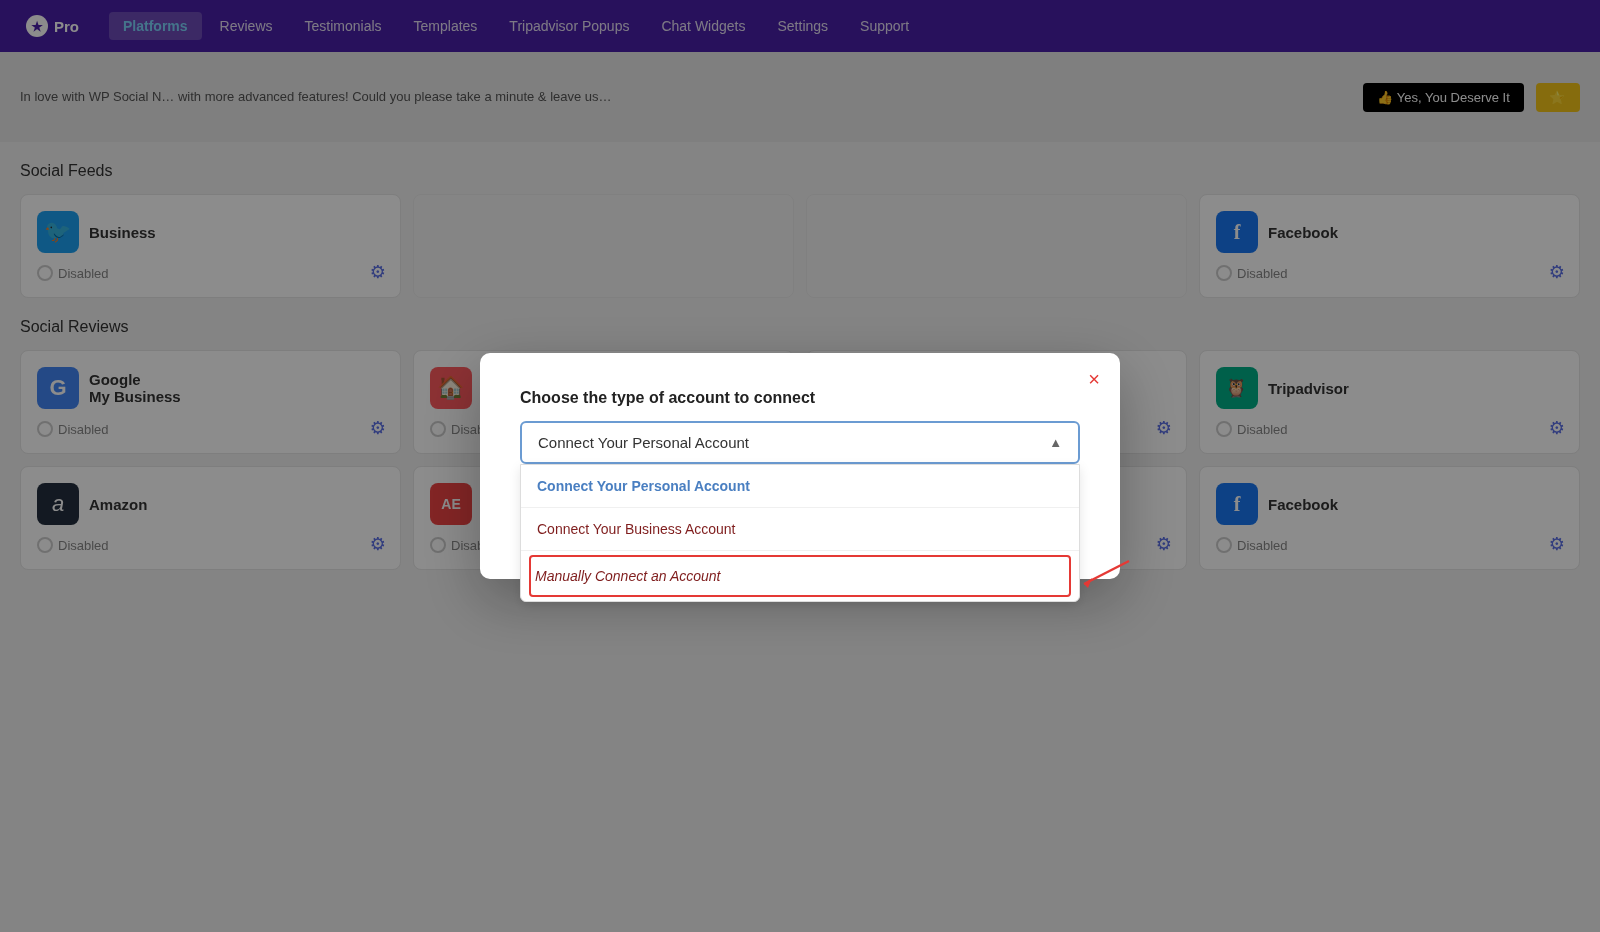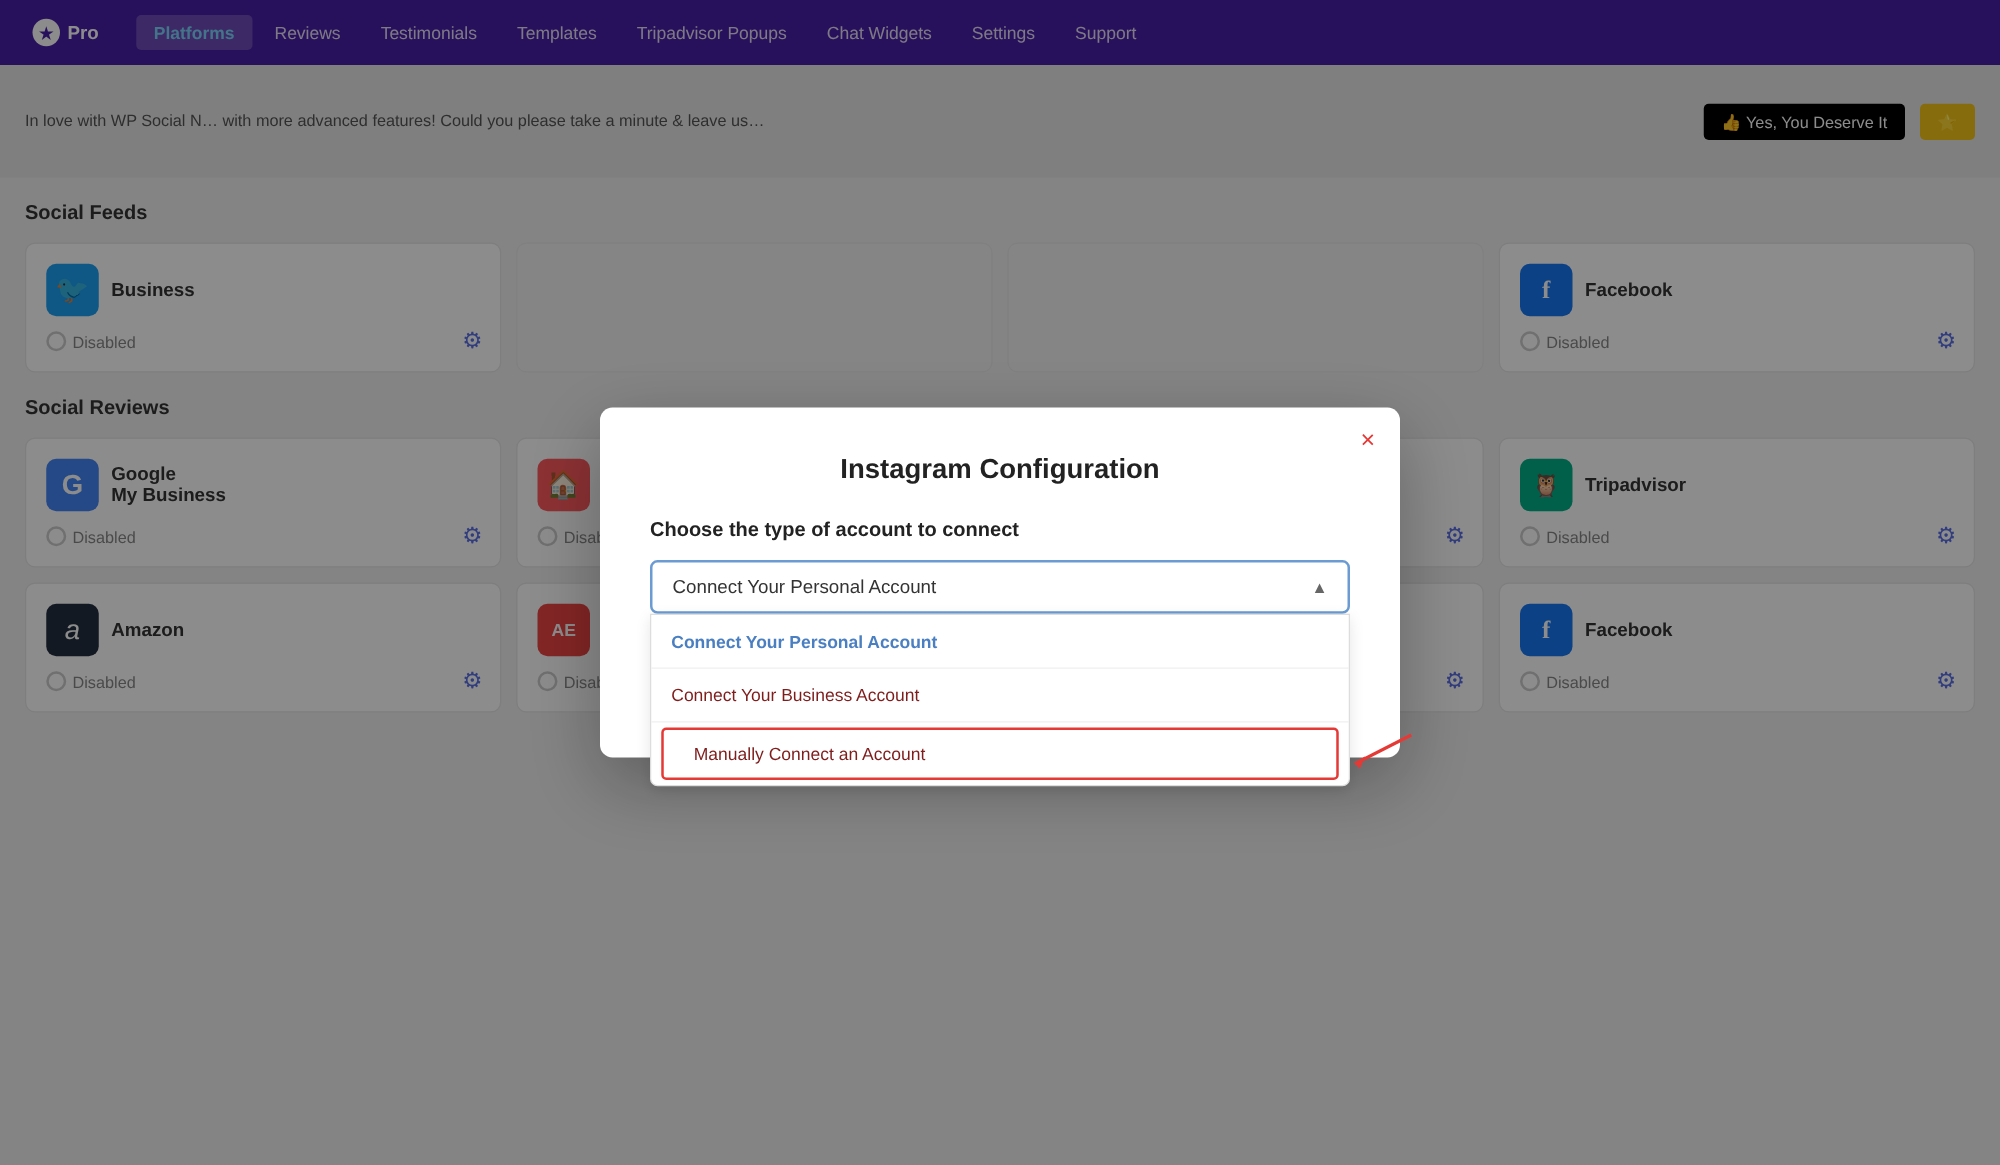--- a/index.html
+++ b/index.html
@@ -80,21 +80,21 @@
     }
 
     
     .main-content {
       padding: 20px;
       position: relative;
     }
 
     .section-title {
       font-size: 16px;
-      font-weight: 700;
+      font-weight: 400;
       color: #333;
       margin-bottom: 14px;
     }
 
     
     .platform-grid {
       display: grid;
       grid-template-columns: repeat(4, 1fr);
       gap: 12px;
       margin-bottom: 20px;
@@ -250,21 +250,22 @@
       cursor: pointer;
       border-bottom: 1px solid #f0f0f0;
       color: #7f1d1d;
     }
     .dropdown-option:last-child { border-bottom: none; }
     .dropdown-option.selected { color: #4a7fc1; font-weight: 600; }
     .dropdown-option.highlighted {
       border: 2px solid #e53935;
       border-radius: 4px;
       margin: 4px 8px;
-      padding: 11px 24px;
+      padding: 11px 4px;
+      font-style: italic;
     }
 
     
     .modal-info-text {
       font-size: 13px;
       color: #555;
       line-height: 1.5;
       margin-top: 20px;
       padding-top: 16px;
       border-top: 1px solid #eee;
@@ -440,21 +441,20 @@
         <span>Disabled</span>
       </div>
       <span class="gear-icon">⚙</span>
     </div>
   </div>
 </div>
 
 <div class="overlay">
   <div class="modal">
     <button class="modal-close">×</button>
-    <div class="modal-title">Instagram Configuration</div>
     <div class="modal-subtitle">Choose the type of account to connect</div>
 
     <div class="dropdown-wrapper">
       <button class="dropdown-btn">
         <span>Connect Your Personal Account</span>
         <span class="dropdown-chevron">▲</span>
       </button>
 
       <div class="dropdown-menu">
         <div class="dropdown-option selected">Connect Your Personal Account</div>

